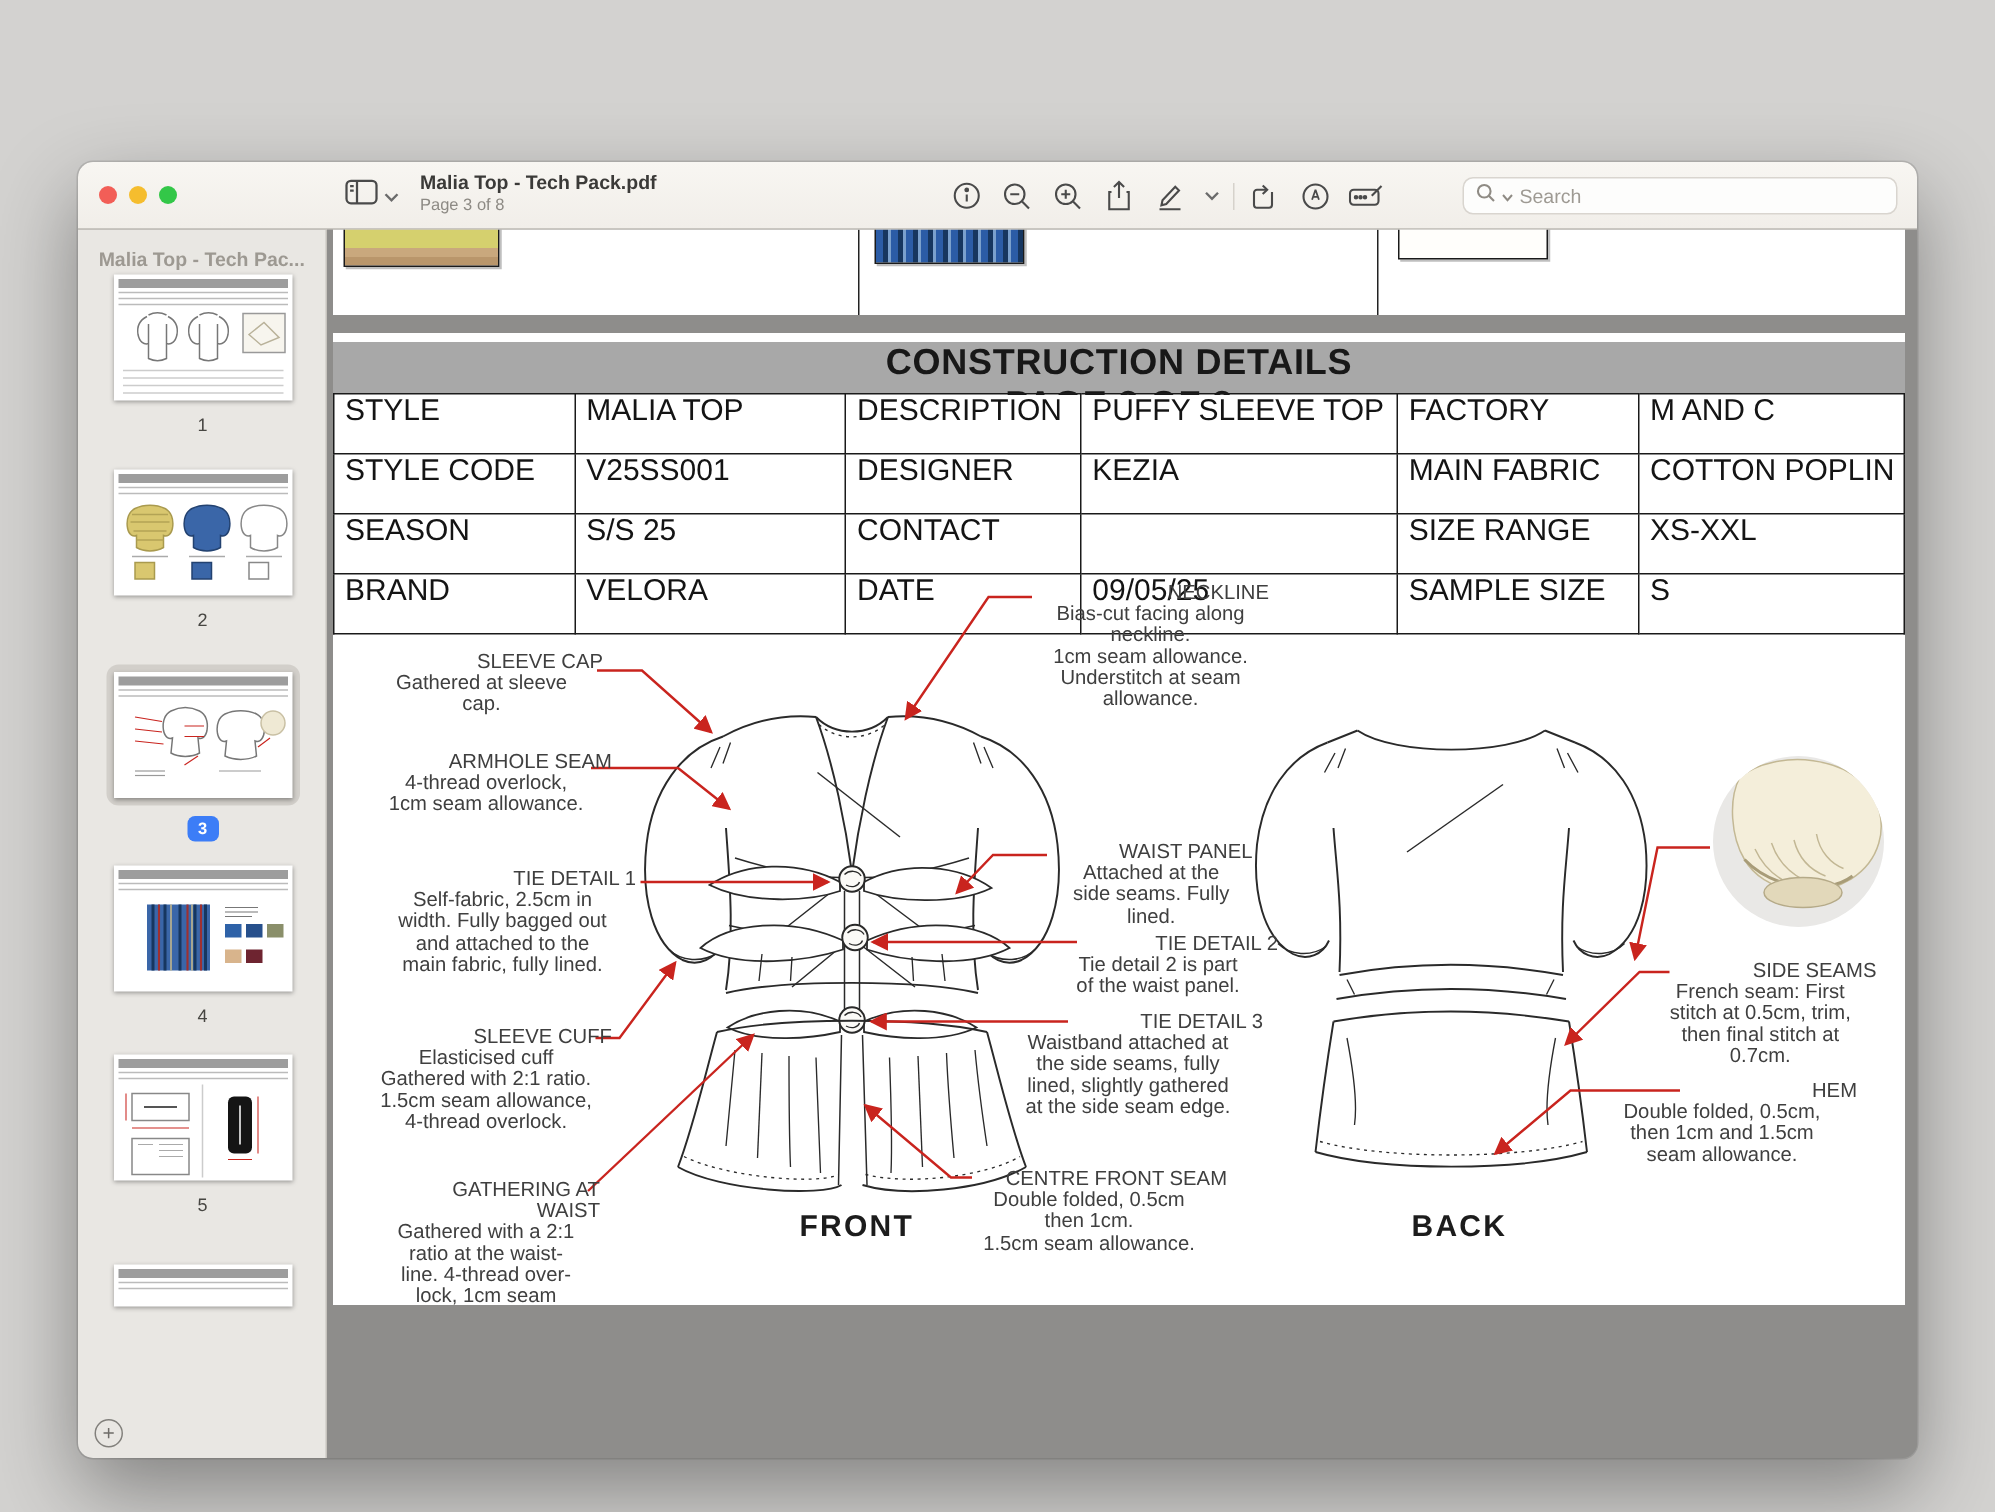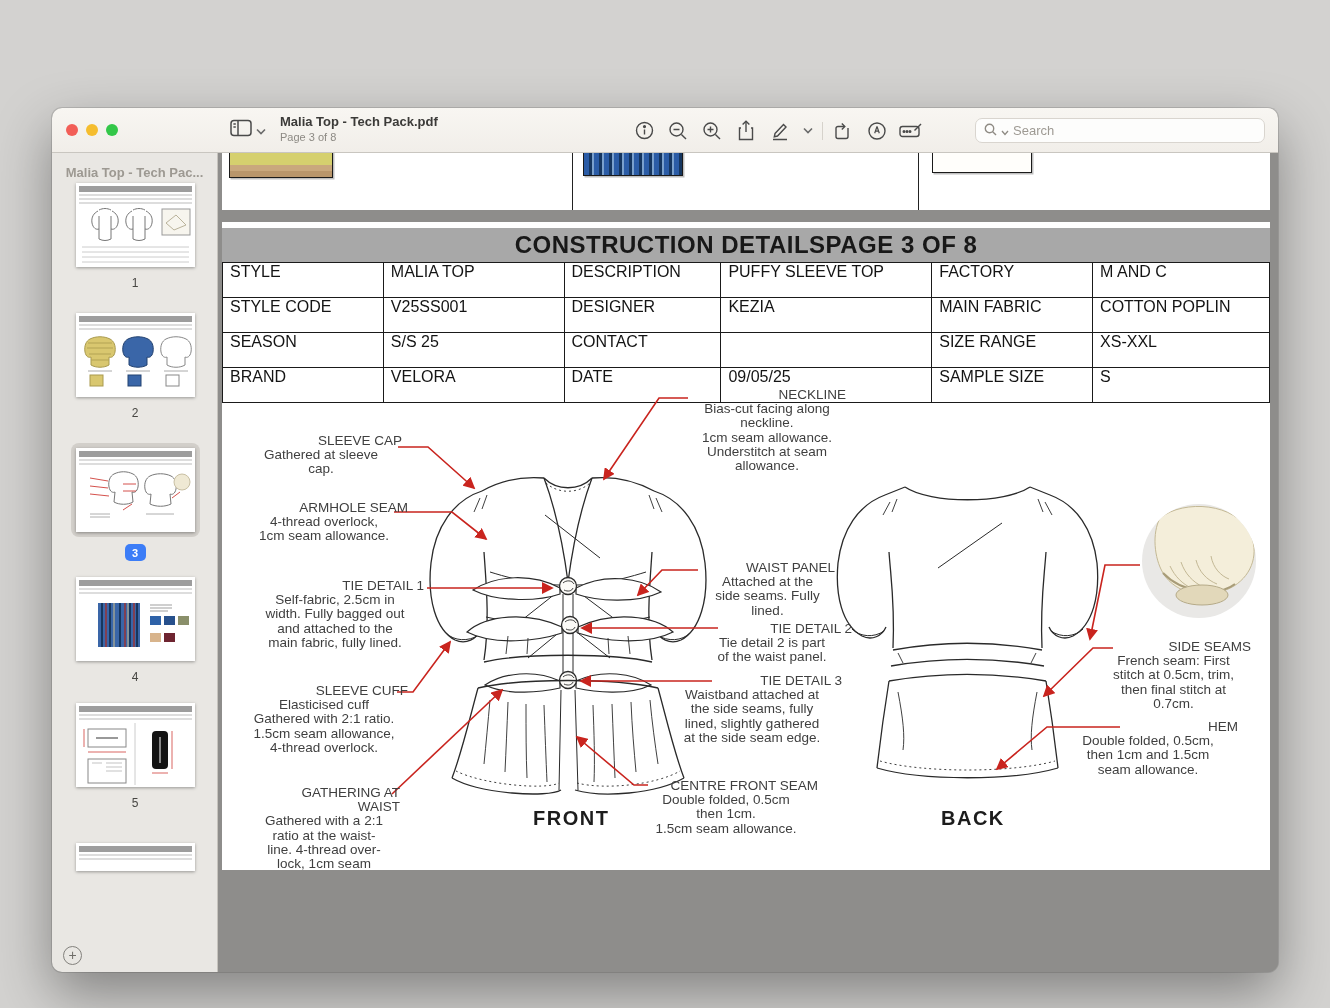--- a/index.html
+++ b/index.html
@@ -68,27 +68,27 @@
 
   
   .content { position:absolute; left:166px; top:45px; right:0; bottom:0; background:#8e8d8b; }
   .page-strip { position:absolute; left:4px; top:0; width:1048px; height:57px; background:#fff; overflow:hidden; }
   .strip-col { position:absolute; top:0; bottom:0; width:1px; background:#222; }
   .swatch { position:absolute; border:1.5px solid #1a1a1a; box-shadow:1.5px 1.5px 0 rgba(0,0,0,.25); }
 
   .page3 { position:absolute; left:4px; top:69px; width:1048px; height:648px; background:#fff; overflow:hidden; }
   .band {
     position:absolute; left:0px; top:6px; width:1048px; height:34px; background:#a8a8a8;
-    display:flex; align-items:center; justify-content:center; padding:0 12px;
+    display:flex; align-items:center; justify-content:space-between; padding:0 12px;flex-direction:column;
   }
   .band-title, .band-page { font-size:24px; font-weight:bold; color:#181818; letter-spacing:.5px; }
 
   table.meta { position:absolute; left:0; top:40px; width:1048px; border-collapse:collapse; }
   table.meta td {
-    border:1.6px solid #1a1a1a; height:25px; font-size:16px; color:#141414;
+    border:1.6px solid #1a1a1a; height:25px; font-size:20px; color:#141414;
     padding:0 0 16px 7px; background:#fff; white-space:nowrap; overflow:hidden;
   }
 
   .art-svg { position:absolute; left:0; top:0; }
 
   .ann { position:absolute; text-align:center; color:#3f3f3f; }
   .ann h4 { font-size:13.5px; font-weight:400; white-space:pre-line; line-height:1.05;text-align:right; }
   .ann p  { font-size:13.5px; white-space:pre-line; line-height:1.05; }
 
   .view-label { position:absolute; font-size:20px; font-weight:bold; letter-spacing:1.5px; color:#1c1c1c; }

